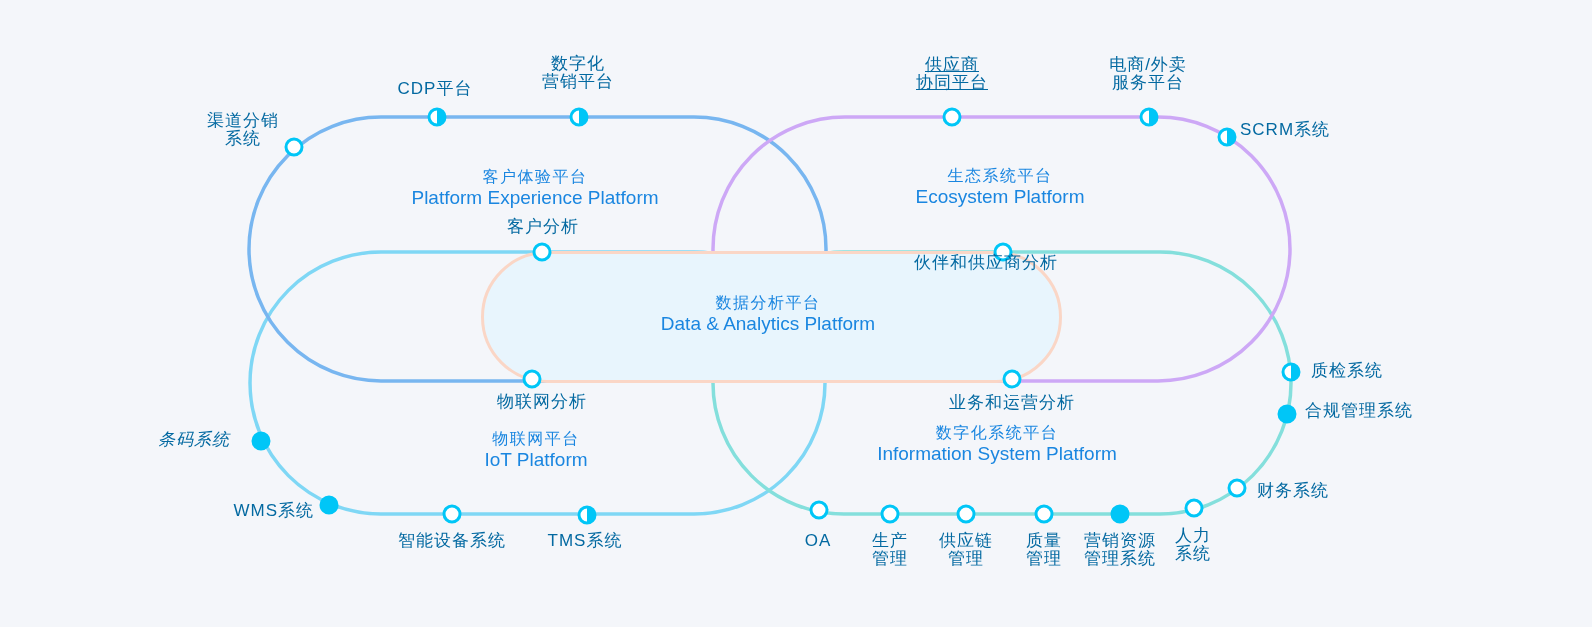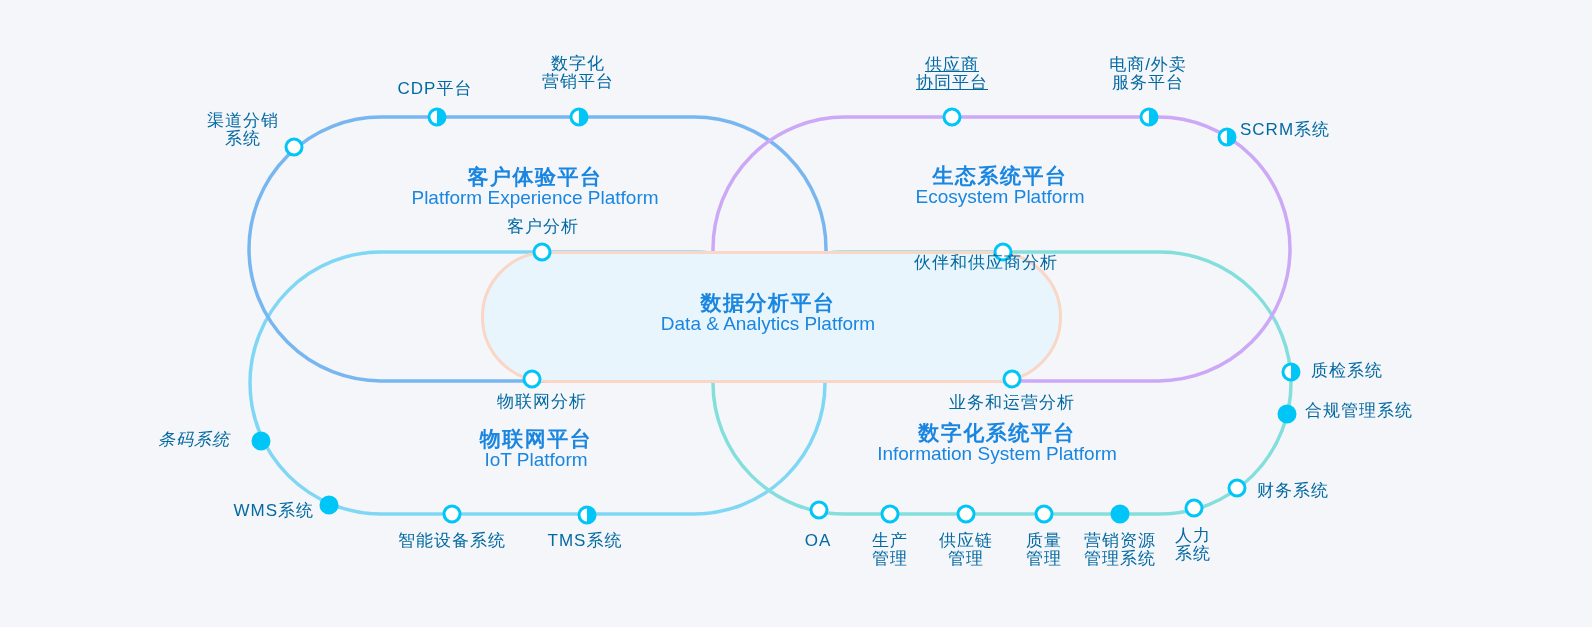--- a/index.html
+++ b/index.html
@@ -21,21 +21,21 @@
   .lbl {
     position: absolute; font-size: 17px; line-height: 18px; color: #0369a1;
     letter-spacing: 1px; white-space: pre-line;
     font-family: "Liberation Sans", "DejaVu Sans", sans-serif;
   }
   .lbl.c { width: 200px; text-align: center; }
   .lbl.r { width: 200px; text-align: right; }
   .lbl.l { text-align: left; white-space: nowrap; }
 
   .ttl { position: absolute; width: 400px; text-align: center; color: #1a86e0; }
-  .ttl .cn { display: block; font-weight: bold; font-size: 21px; line-height: 20px; letter-spacing: 1.5px;
+  .ttl .cn { display: block; font-weight: normal; font-size: 16px; line-height: 20px; letter-spacing: 1.5px;
              font-family: "DejaVu Sans", sans-serif; }
   .ttl .en { display: block; font-size: 19px; line-height: 22px;
              font-family: "Liberation Sans", "DejaVu Sans", sans-serif; }
 </style>
 </head>
 <body>
 
 <div id="stage">
 
   <svg id="diagram" width="1592" height="627" viewBox="0 0 1592 627">

